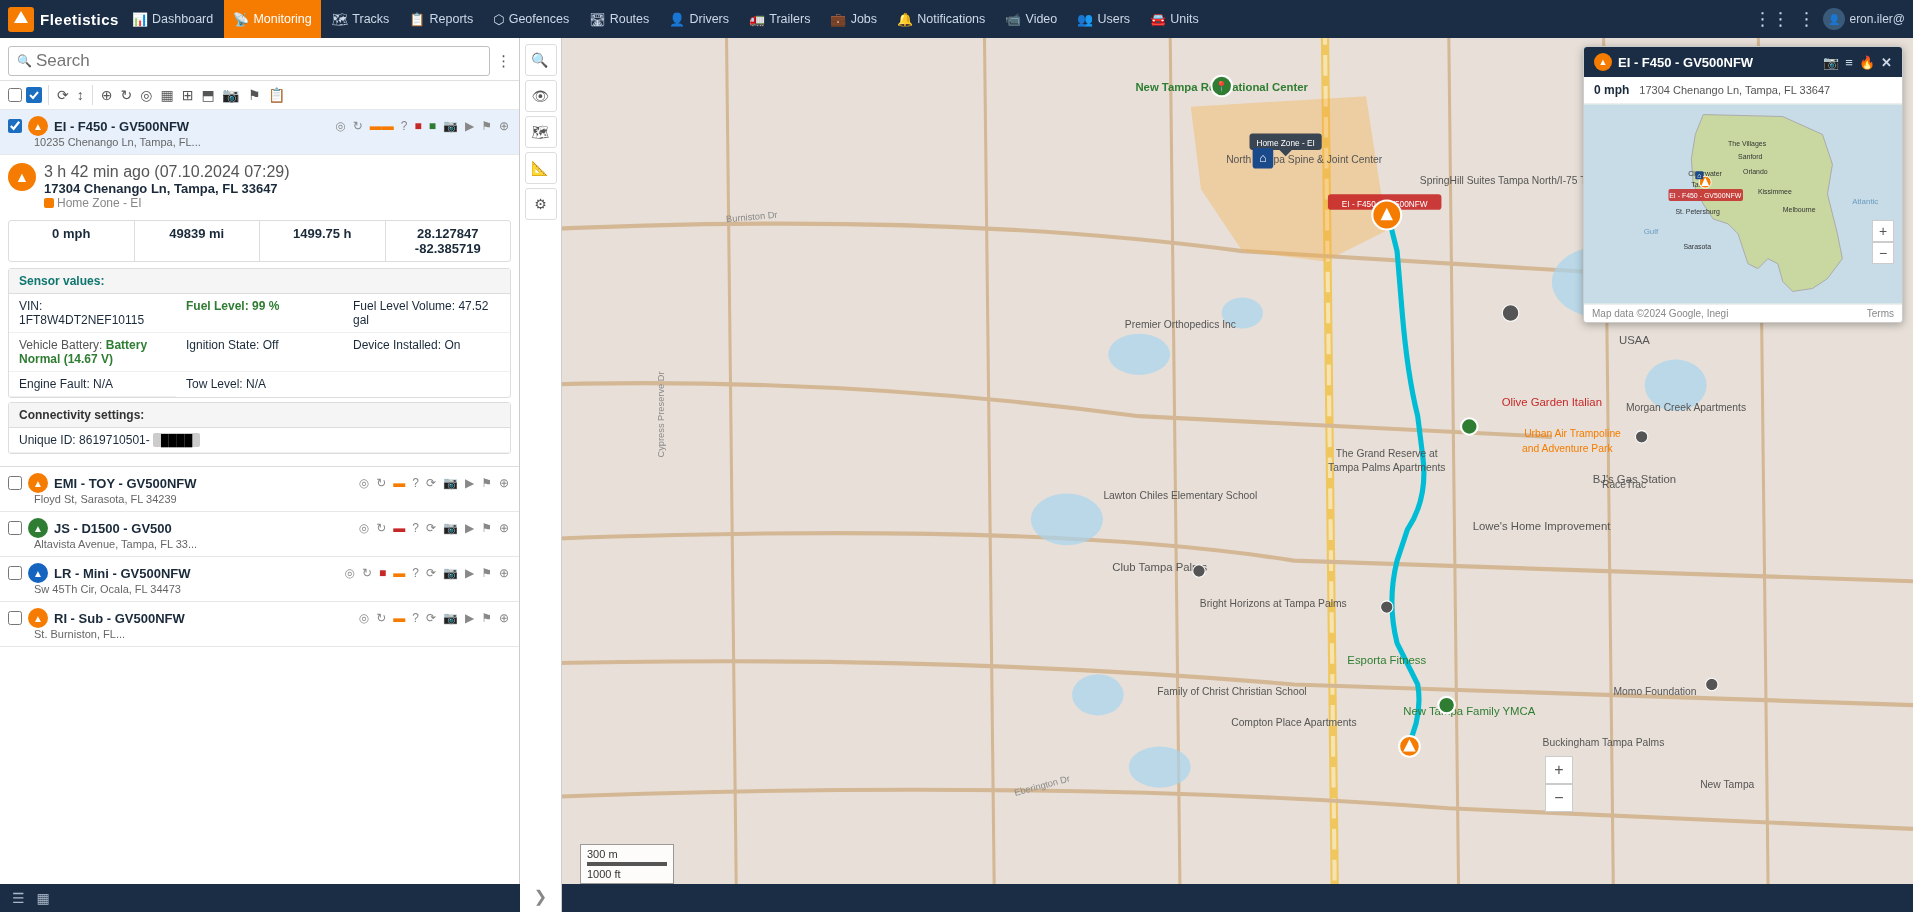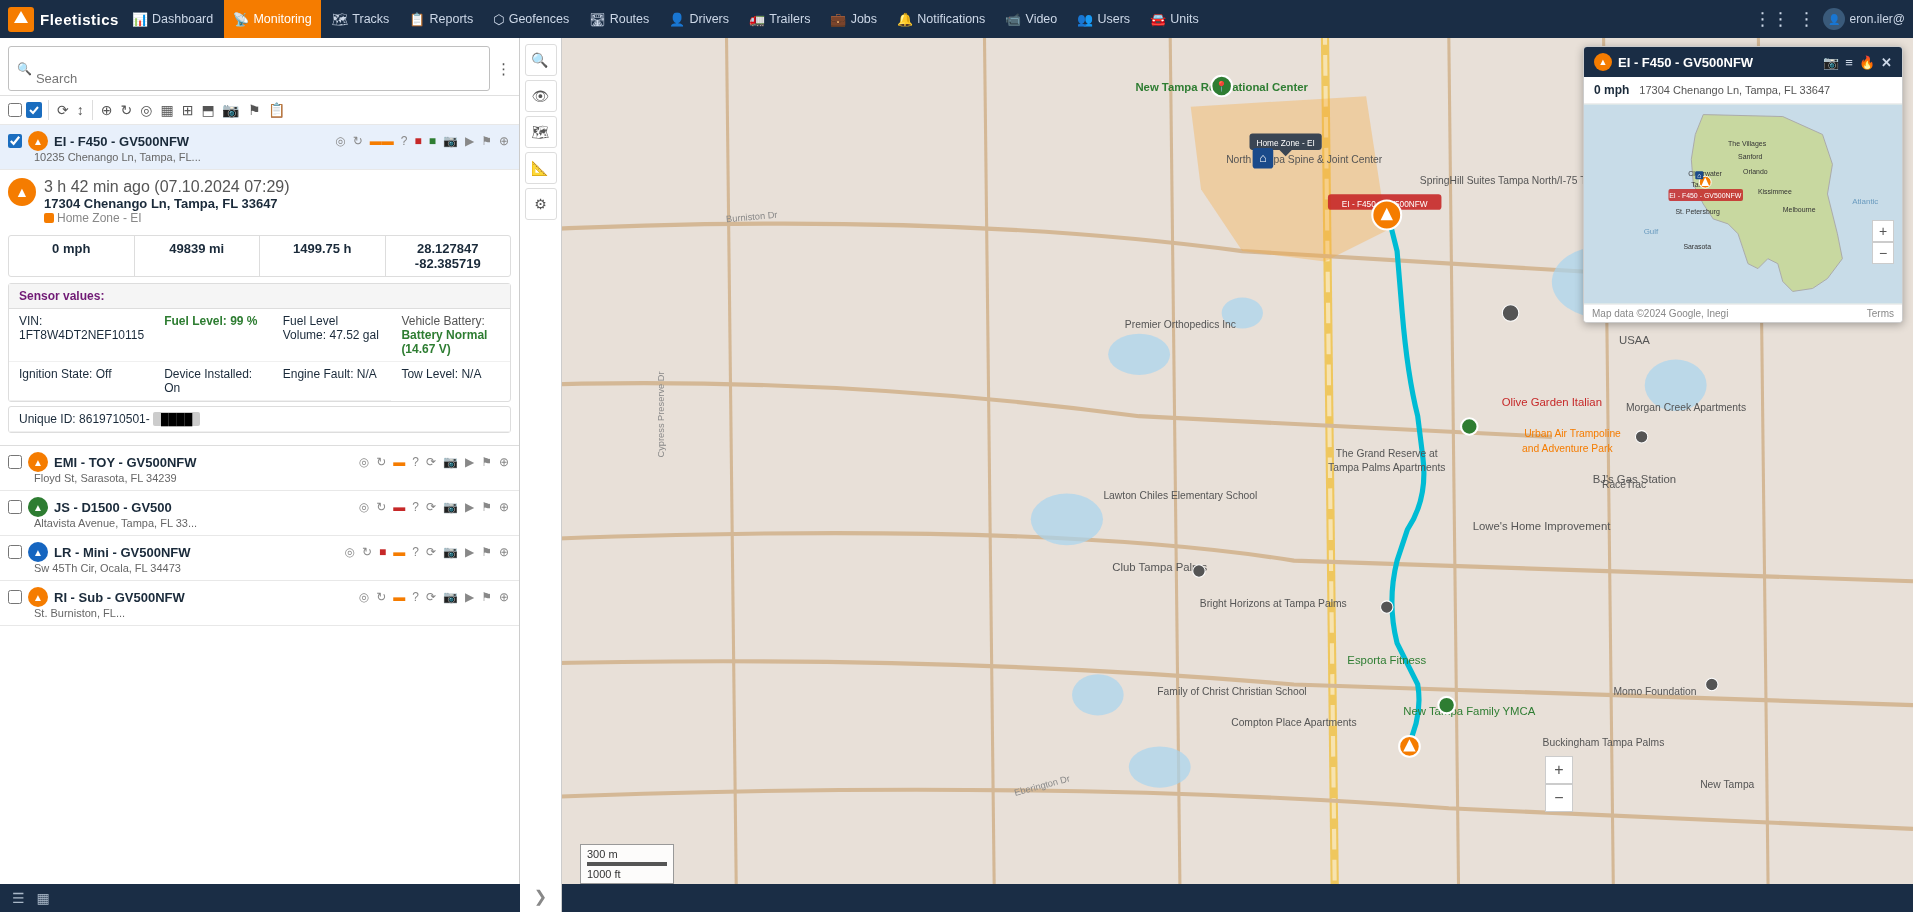--- a/index.html
+++ b/index.html
@@ -40,21 +40,21 @@
     .search-bar {
       display: flex; align-items: center; padding: 8px 8px 4px 8px;
       border-bottom: 1px solid #e0e0e0; gap: 6px;
     }
     .search-input-wrap {
       flex: 1; display: flex; align-items: center;
       border: 1px solid #c0c0c0; border-radius: 3px;
       padding: 4px 8px; background: #fff;
     }
     .search-input-wrap input {
-      border: none; outline: none; font-size: 13px; width: 100%; color: #404040; margin-top: 20px;
+      border: none; outline: none; font-size: 17px; width: 100%; color: #404040;
     }
     .search-icon { color: #888; margin-right: 4px; font-size: 12px; }
     .search-options { color: #555; cursor: pointer; font-size: 15px; }
 
     
     .toolbar {
       display: flex; align-items: center; padding: 4px 8px;
       border-bottom: 1px solid #e8e8e8; gap: 4px;
     }
     .toolbar-icon { font-size: 14px; color: #555; cursor: pointer; padding: 2px; }
@@ -106,22 +106,22 @@
     }
     .stat-cell {
       flex: 1; text-align: center; padding: 5px 4px;
       border-right: 1px solid #ddd; font-size: 12px;
     }
     .stat-cell:last-child { border-right: none; }
     .stat-val { font-weight: bold; font-size: 13px; color: #1a2a3a; }
 
     
     .sensor-section { border: 1px solid #ddd; border-radius: 3px; margin: 4px 0; }
-    .sensor-title { background: #f5f5f5; padding: 5px 10px; font-size: 12px; font-weight: bold; color: #701a75; border-bottom: 1px solid #ddd; }
-    .sensor-grid { display: grid; grid-template-columns: 1fr 1fr 1fr 1fr; gap: 0; }
+    .sensor-title { background: #f5f5f5; padding: 5px 10px; font-size: 12px; font-weight: bold; color: #0f766e; border-bottom: 1px solid #ddd; }
+    .sensor-grid { display: grid; grid-template-columns: 1fr 1fr 1fr; gap: 0; }
     .sensor-row { padding: 5px 10px; font-size: 12px; border-bottom: 1px solid #f0f0f0; }
     .sensor-row:last-child { border-bottom: none; }
     .sensor-key { color: #555; }
     .sensor-val { color: #1a2a3a; }
     .sensor-val.green { color: #2e7d32; font-weight: bold; }
 
     
     .conn-section { border: 1px solid #ddd; border-radius: 3px; margin: 4px 0; }
     .conn-title { background: #f5f5f5; padding: 5px 10px; font-size: 12px; font-weight: bold; color: #333; border-bottom: 1px solid #ddd; }
     .conn-row { padding: 5px 10px; font-size: 12px; border-bottom: 1px solid #f0f0f0; }
@@ -414,20 +414,21 @@
             <div class="sensor-row">
               <span class="sensor-val">Engine Fault: N/A</span>
             </div>
             <div class="sensor-row">
               <span class="sensor-val">Tow Level: N/A</span>
             </div>
           </div>
         </div>
 
         <div class="conn-section">
+          <div class="conn-title">Connectivity settings:</div>
           <div class="conn-row">
             <span class="sensor-val">Unique ID: 8619710501-</span>
             <span style="background:#ccc;padding:1px 8px;font-size:11px;border-radius:2px;">████</span>
           </div>
         </div>
       </div>
 
       <div class="vehicle-item">
         <div class="vitem-row1">
           <input type="checkbox" class="cb-all" style="">

